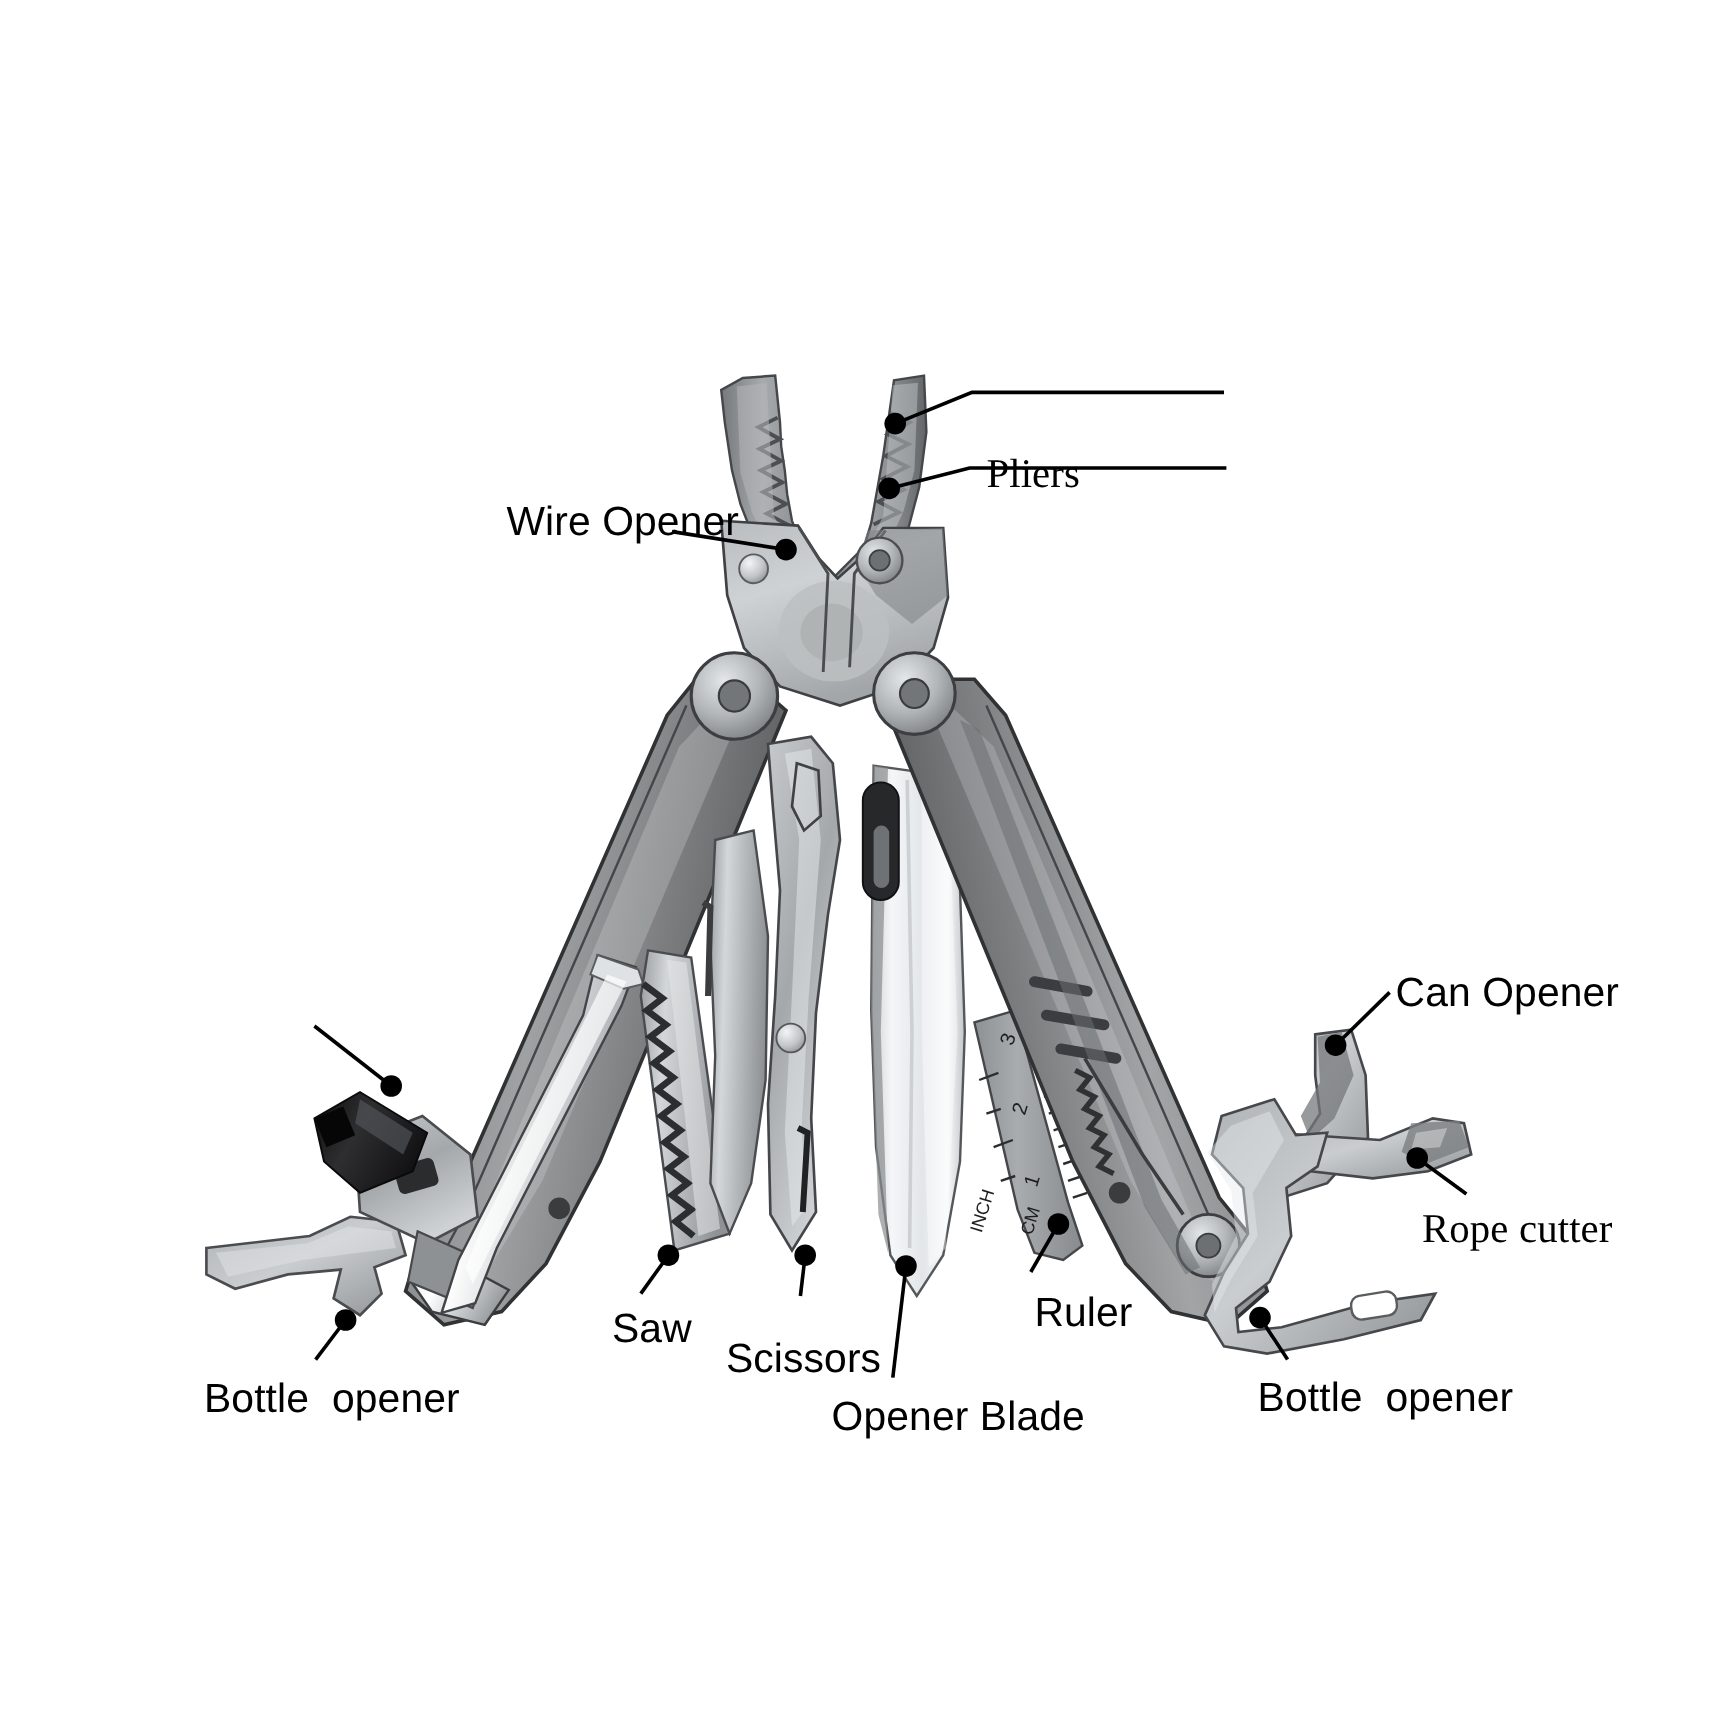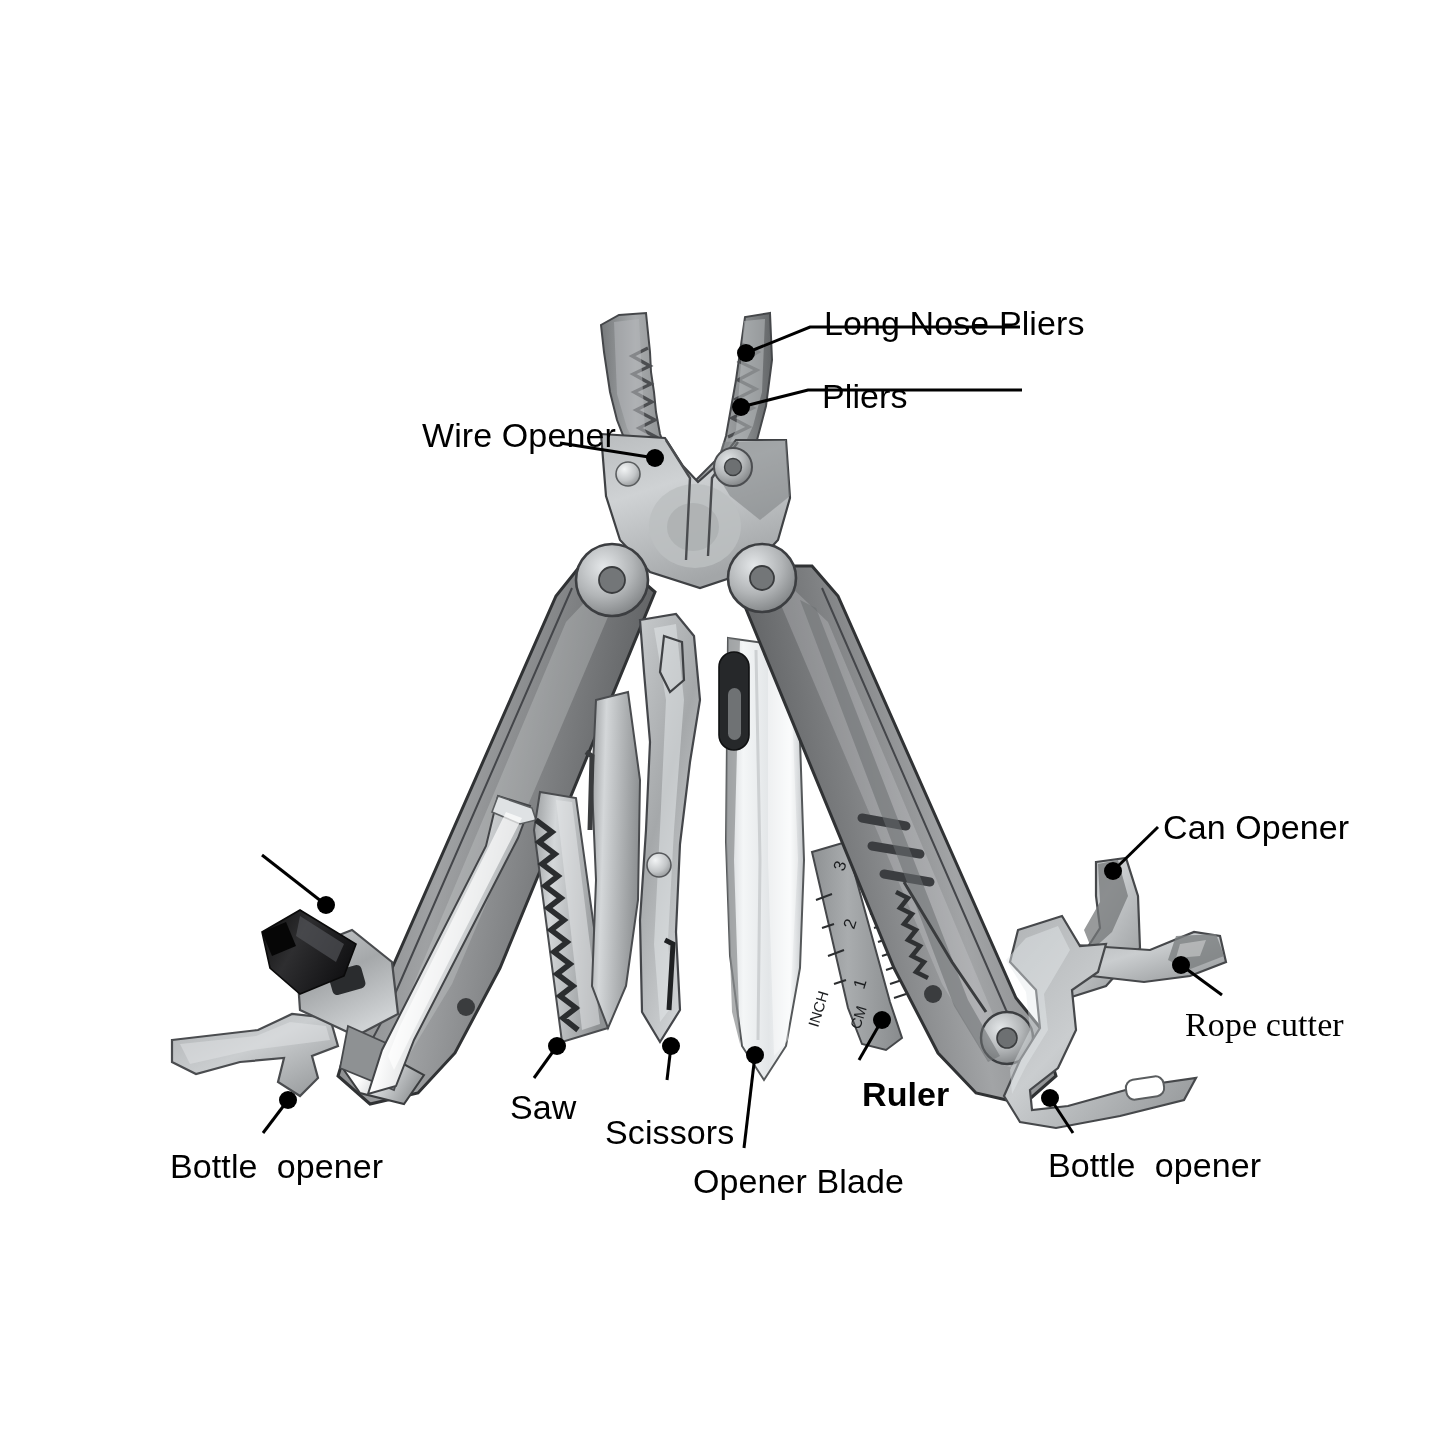--- a/index.html
+++ b/index.html
@@ -305,25 +305,24 @@
       <circle cx="557" cy="1046" r="9"></circle>
       <circle cx="671" cy="1046" r="9"></circle>
       <circle cx="755" cy="1055" r="9"></circle>
       <circle cx="882" cy="1020" r="9"></circle>
       <circle cx="1113" cy="871" r="9"></circle>
       <circle cx="1181" cy="965" r="9"></circle>
       <circle cx="1050" cy="1098" r="9"></circle>
     </g>
   </svg>
 
-  <div class="callout-label" style="left:824px; top:306px;">Long Nose Pliers</div>
-  <div class="callout-label" style="left:822px; top:379px;">Pliers</div>
+  <div class="callout-label" style="left:822px; top:379px;font-family:Liberation Serif, serif;">Pliers</div>
   <div class="callout-label" style="left:422px; top:418px;">Wire Opener</div>
   <div class="callout-label" style="left:170px; top:1149px;">Bottle  opener</div>
   <div class="callout-label" style="left:494px; top:1090px;margin-left:16px;">Saw</div>
   <div class="callout-label" style="left:605px; top:1094px;margin-top:21px;">Scissors</div>
   <div class="callout-label" style="left:693px; top:1164px;">Opener Blade</div>
-  <div class="callout-label" style="left:862px; top:1077px;font-weight:bold;">Ruler</div>
+  <div class="callout-label" style="left:862px; top:1077px;">Ruler</div>
   <div class="callout-label" style="left:1163px; top:796px;margin-top:14px;">Can Opener</div>
   <div class="callout-label" style="left:1185px; top:1008px;font-family:Liberation Serif, serif;">Rope cutter</div>
   <div class="callout-label" style="left:1048px; top:1148px;">Bottle  opener</div>
 
 </div>
 
 </body></html>

